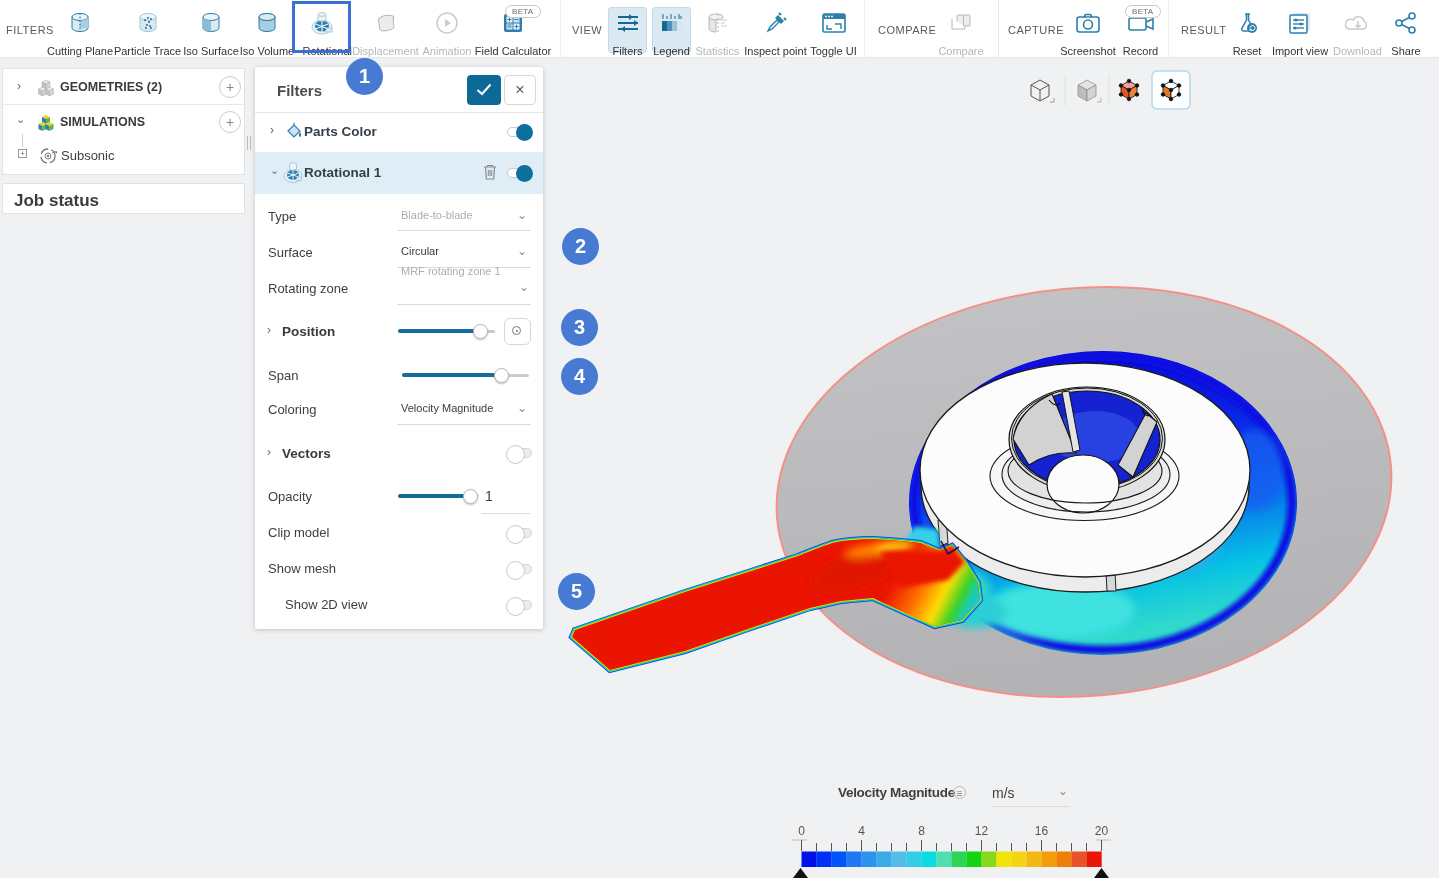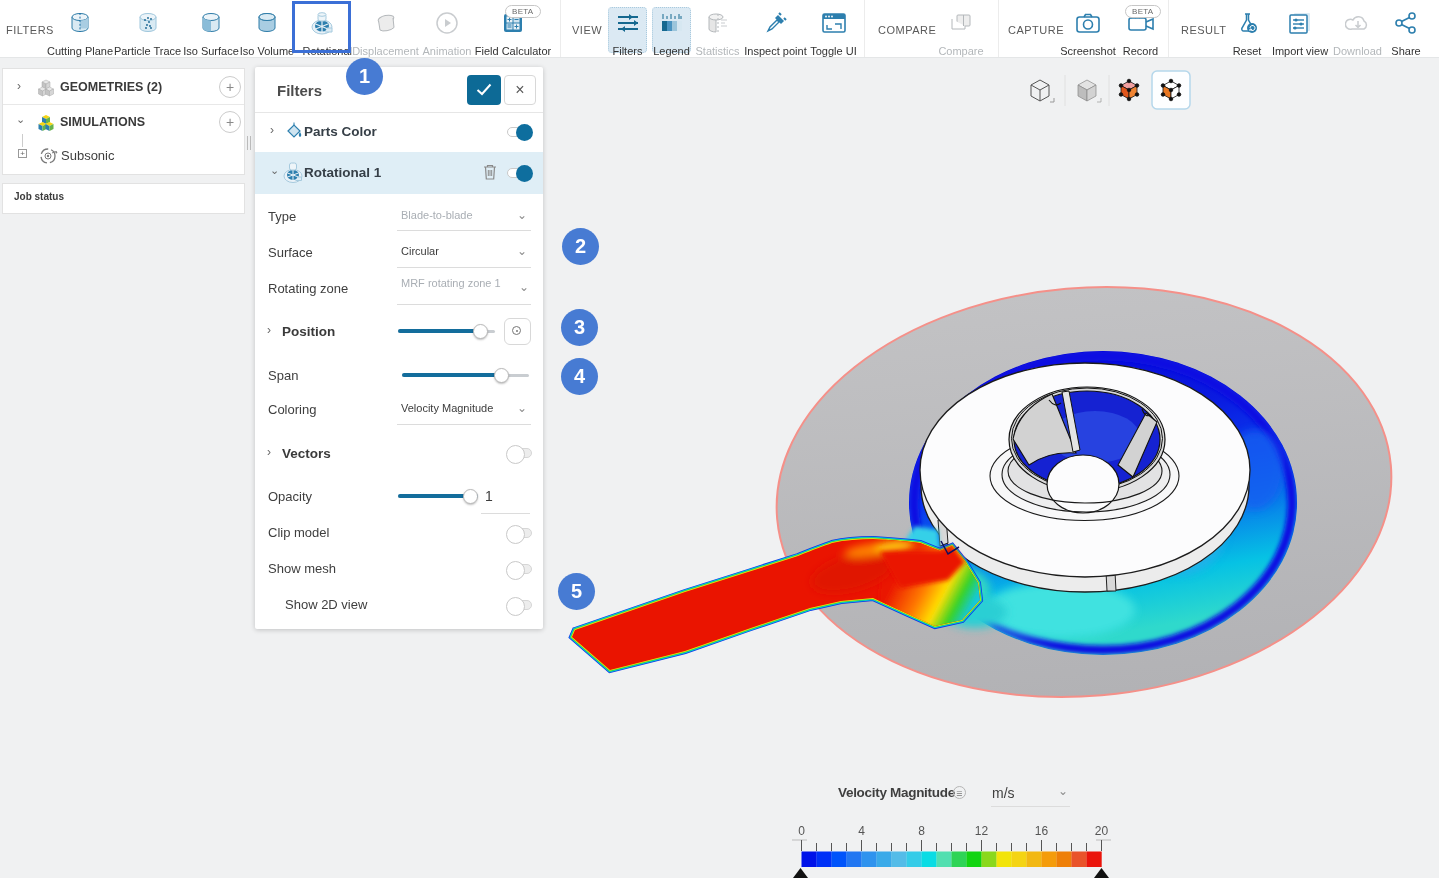--- a/index.html
+++ b/index.html
@@ -346,21 +346,21 @@
     <span class="abs" id="ic-subsonic" style="left:36px; top:6px;"><svg width="20" height="20" viewBox="0 0 20 20">
           <circle cx="9" cy="10" r="7" fill="none" stroke="#7a7a7a" stroke-width="1.3" stroke-dasharray="9 3"></circle>
           <circle cx="9" cy="10" r="3" fill="none" stroke="#7a7a7a"></circle>
           <circle cx="9" cy="10" r="1.2" fill="#7a7a7a"></circle>
           <path d="M13 7 q3-2 5-1 l-1.5.2 M18 6 l-.8 1.5" stroke="#7a7a7a" fill="none"></path>
         </svg></span>
     <span style="position:absolute; left:58px; top:8px; font-size:13px; color:#3e3e3e;">Subsonic</span>
   </div>
 </div>
 <div class="card" style="left:2px; top:183px; width:243px; height:31px;">
-  <span style="position:absolute; left:11px; top:7px; font-size:10px; font-weight:bold; color:#3c3c3c;text-align:right;">Job status</span>
+  <span style="position:absolute; left:11px; top:7px; font-size:17px; font-weight:bold; color:#3c3c3c;text-align:right;">Job status</span>
 </div>
 <div style="position:absolute; left:247px; top:136px; width:4px; height:14px; border-left:1px solid #bbb; border-right:1px solid #bbb;"></div>
 
 <div id="fpanel">
   <div style="position:absolute; left:22px; top:15px; font-size:15px; font-weight:bold; color:#4c4c4c;">Filters</div>
   <div style="position:absolute; left:212px; top:8px; width:34px; height:30px; border-radius:4px; background:#0d6a96; color:#fff; text-align:center;">
     <svg width="16" height="13" viewBox="0 0 16 13" style="margin-top:8px;">
         <path d="M1.5 7 L6 11 L14.5 1.5" stroke="#fff" stroke-width="2" fill="none"></path>
       </svg>
   </div>
@@ -399,21 +399,21 @@
   <div class="sel-val gray" style="position:absolute; left:146px; top:142px;">Blade-to-blade</div>
   <span class="chev" style="position:absolute; left:262px; top:141px; font-size:12px;">⌄</span>
   <div class="uline" style="left:142px; top:163px; width:134px;"></div>
 
   <div class="prow-label" style="position:absolute; left:13px; top:178px;">Surface</div>
   <div class="sel-val" style="position:absolute; left:146px; top:178px;">Circular</div>
   <span class="chev" style="position:absolute; left:262px; top:177px; font-size:12px;">⌄</span>
   <div class="uline" style="left:142px; top:200px; width:134px;"></div>
 
   <div class="prow-label" style="position:absolute; left:13px; top:214px;">Rotating zone</div>
-  <div class="sel-val gray" style="position:absolute; left:146px; top:210px;">MRF rotating zone 1</div>
+  <div class="sel-val gray" style="position:absolute; left:146px; top:198px;">MRF rotating zone 1</div>
   <span class="chev" style="position:absolute; left:264px; top:213px; font-size:12px;">⌄</span>
   <div class="uline" style="left:142px; top:237px; width:134px;"></div>
 
   <span style="position:absolute; left:12px; top:256px; color:#6a6a6a; font-size:12px;">›</span>
   <div style="position:absolute; left:27px; top:257px; font-size:13.5px; font-weight:bold; color:#3a3a3a;">Position</div>
   <div class="track" style="left:143px; top:263px; width:97px;">
       <div class="fill" style="width:82px;"></div>
     </div>
   <div class="knob" style="left:218px; top:257px;"></div>
   <div style="position:absolute; left:249px; top:251px; width:27px; height:27px; border:1px solid #d8d8d8; border-radius:6px;">

